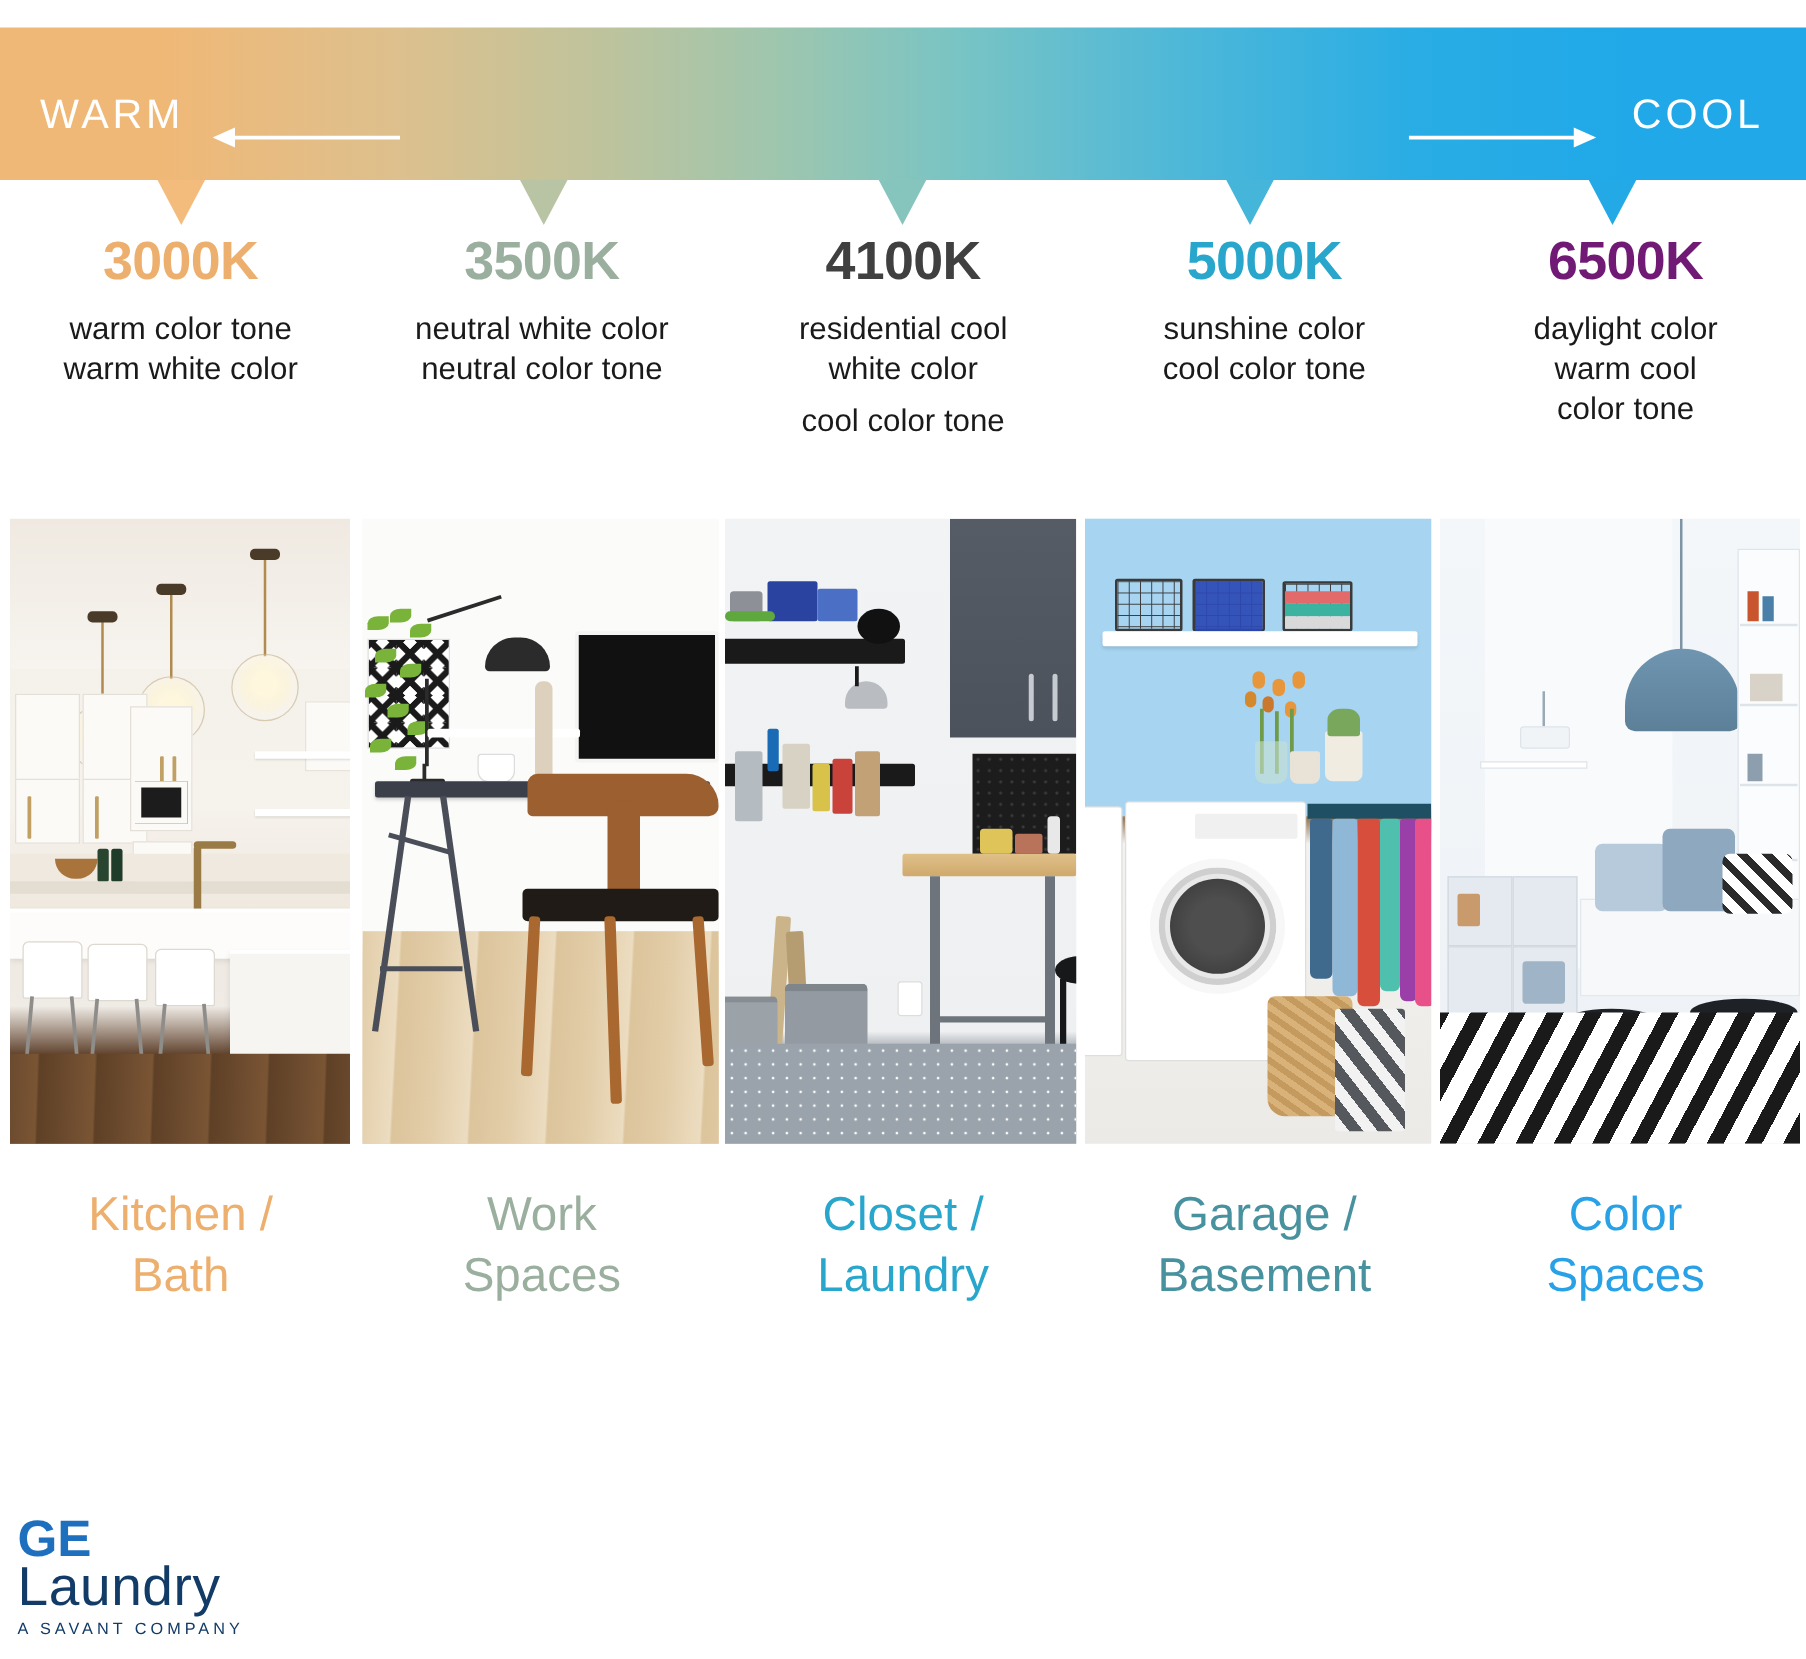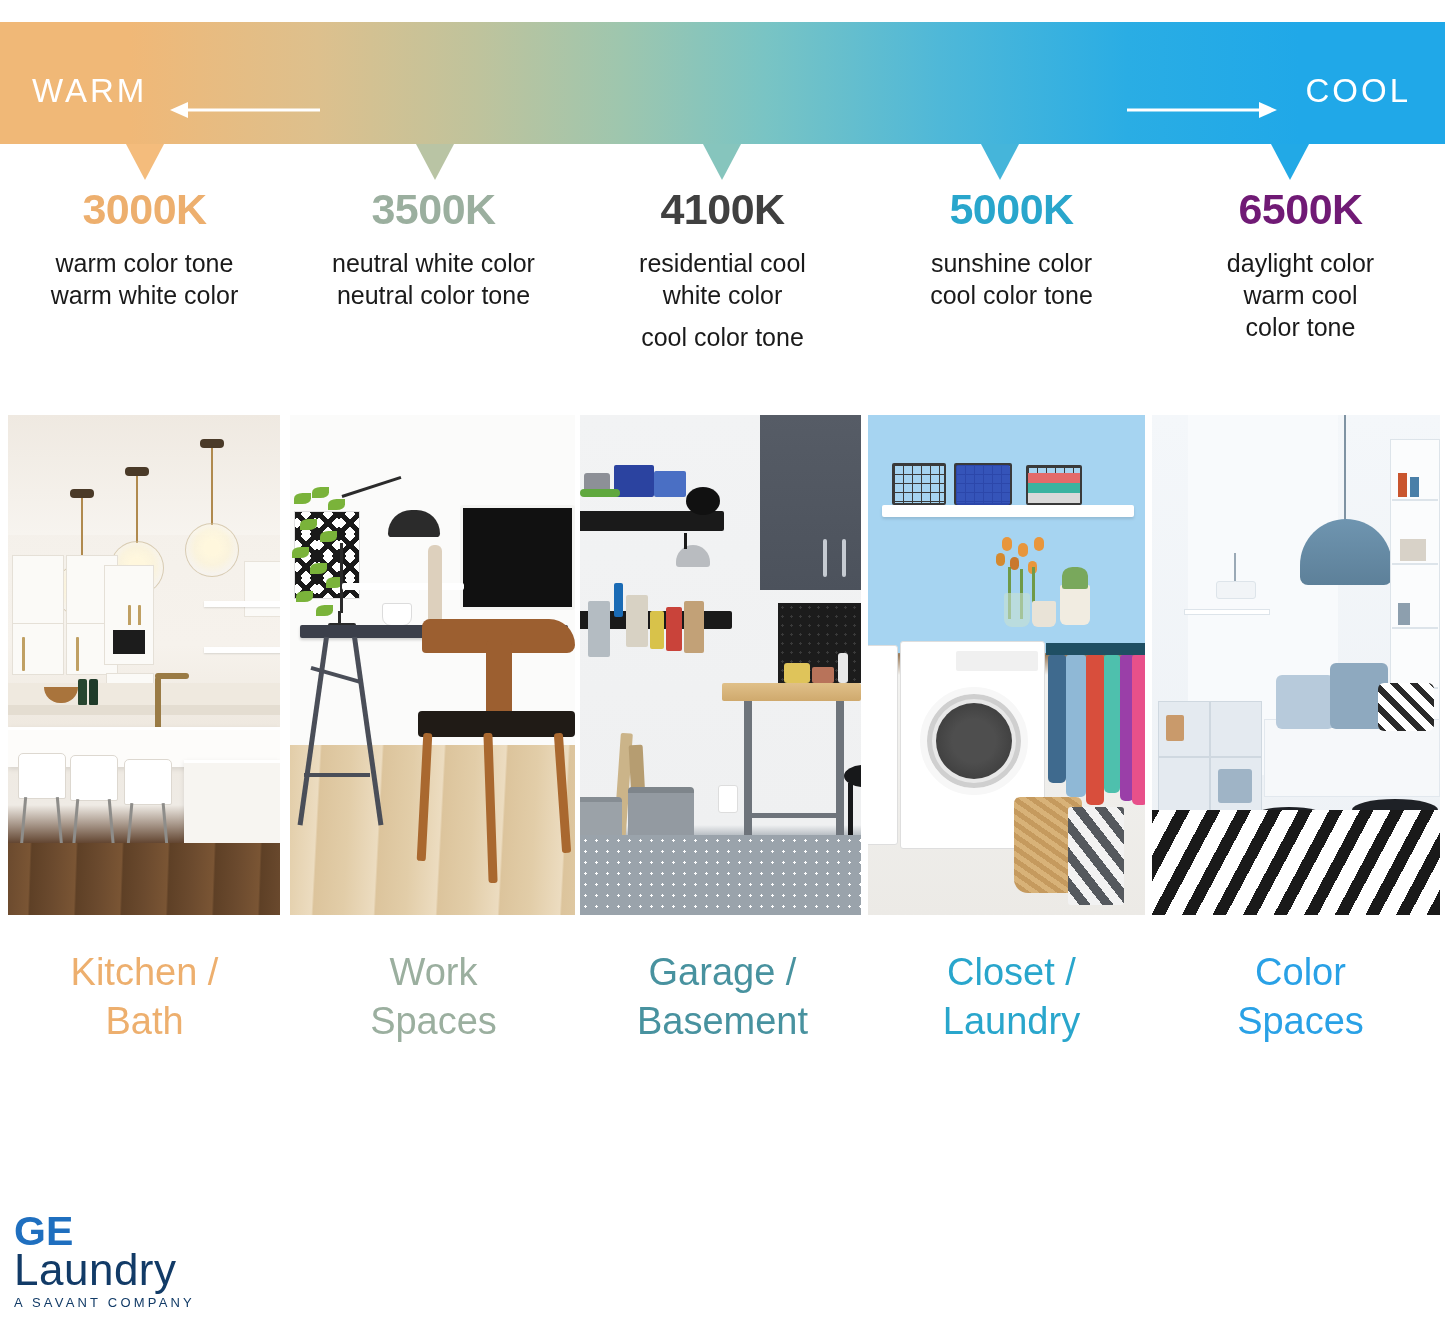--- a/index.html
+++ b/index.html
@@ -531,26 +531,26 @@
 <div class="rooms">
   <div class="room-col">
     <div class="room-label" style="color:#EDAF6E">Kitchen /</div>
     <div class="room-label" style="color:#EDAF6E">Bath</div>
   </div>
   <div class="room-col">
     <div class="room-label" style="color:#9BAF9F">Work</div>
     <div class="room-label" style="color:#9BAF9F">Spaces</div>
   </div>
   <div class="room-col">
+    <div class="room-label" style="color:#29A6CC">Closet /</div>
+    <div class="room-label" style="color:#29A6CC">Laundry</div>
+  </div>
+  <div class="room-col">
     <div class="room-label" style="color:#48929F">Garage /</div>
     <div class="room-label" style="color:#48929F">Basement</div>
-  </div>
-  <div class="room-col">
-    <div class="room-label" style="color:#29A6CC">Closet /</div>
-    <div class="room-label" style="color:#29A6CC">Laundry</div>
   </div>
   <div class="room-col">
     <div class="room-label" style="color:#29A1E6">Color</div>
     <div class="room-label" style="color:#29A1E6">Spaces</div>
   </div>
 </div>
 
 <div class="logo">
   <div class="logo-ge">GE</div>
   <div class="logo-lighting">Laundry</div>

